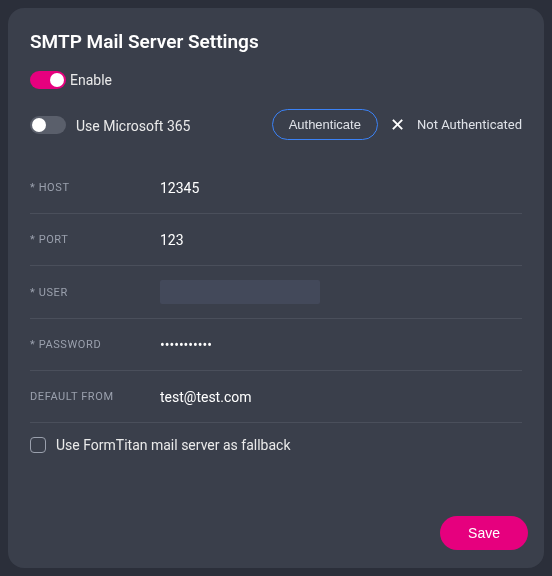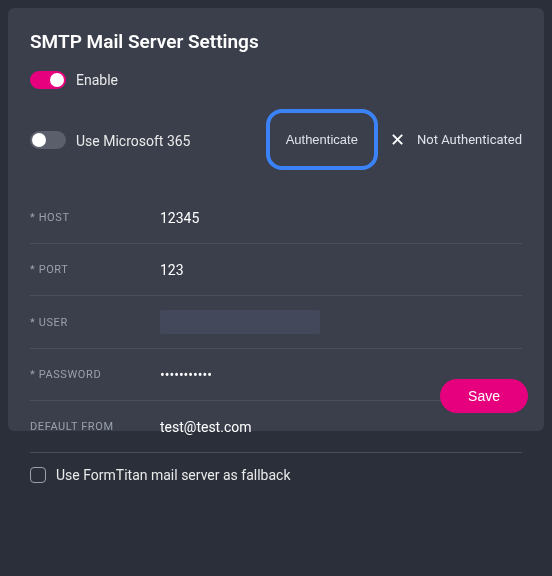--- a/index.html
+++ b/index.html
@@ -6,37 +6,37 @@
   body {
     background: #2b2f3a;
     font-family: -apple-system, BlinkMacSystemFont, "Segoe UI", Roboto, Arial, sans-serif;
     color: #fff;
     width: 552px;
     height: 576px;
     overflow: hidden;
   }
   .panel {
     background: #3a3f4b;
-    border-radius: 6px;
+    border-radius: 16px;
     margin: 8px;
     padding: 22px 22px 18px 22px;
     width: 536px;
-    height: 423px;
+    height: 560px;
     position: relative;
   }
   .title {
     font-size: 19px;
     font-weight: 600;
     color: #fff;
     margin-bottom: 18px;
   }
   .row-enable {
     display: flex;
     align-items: center;
-    gap: 10px;
+    gap: 4px;
     margin-bottom: 20px;
   }
   .toggle {
     width: 36px;
     height: 18px;
     border-radius: 10px;
     position: relative;
     cursor: pointer;
     flex-shrink: 0;
   }
@@ -66,25 +66,25 @@
     align-items: flex-end;
     gap: 10px;
     flex: 1;
   }
   .row-ms .right {
     display: flex;
     align-items: center;
     gap: 12px;
   }
   .btn-auth {
-    border: 4px solid #3b82f6;
+    border: 1px solid #3b82f6;
     background: transparent;
     color: #dfe2e8;
     font-size: 13px;
-    padding: 19px 16px;
+    padding: 7px 16px;
     border-radius: 16px;
     cursor: pointer;
   }
   .x-icon {
     font-size: 18px;
     color: #fff;
     line-height: 1;
     font-weight: 300;
   }
   .auth-status {

